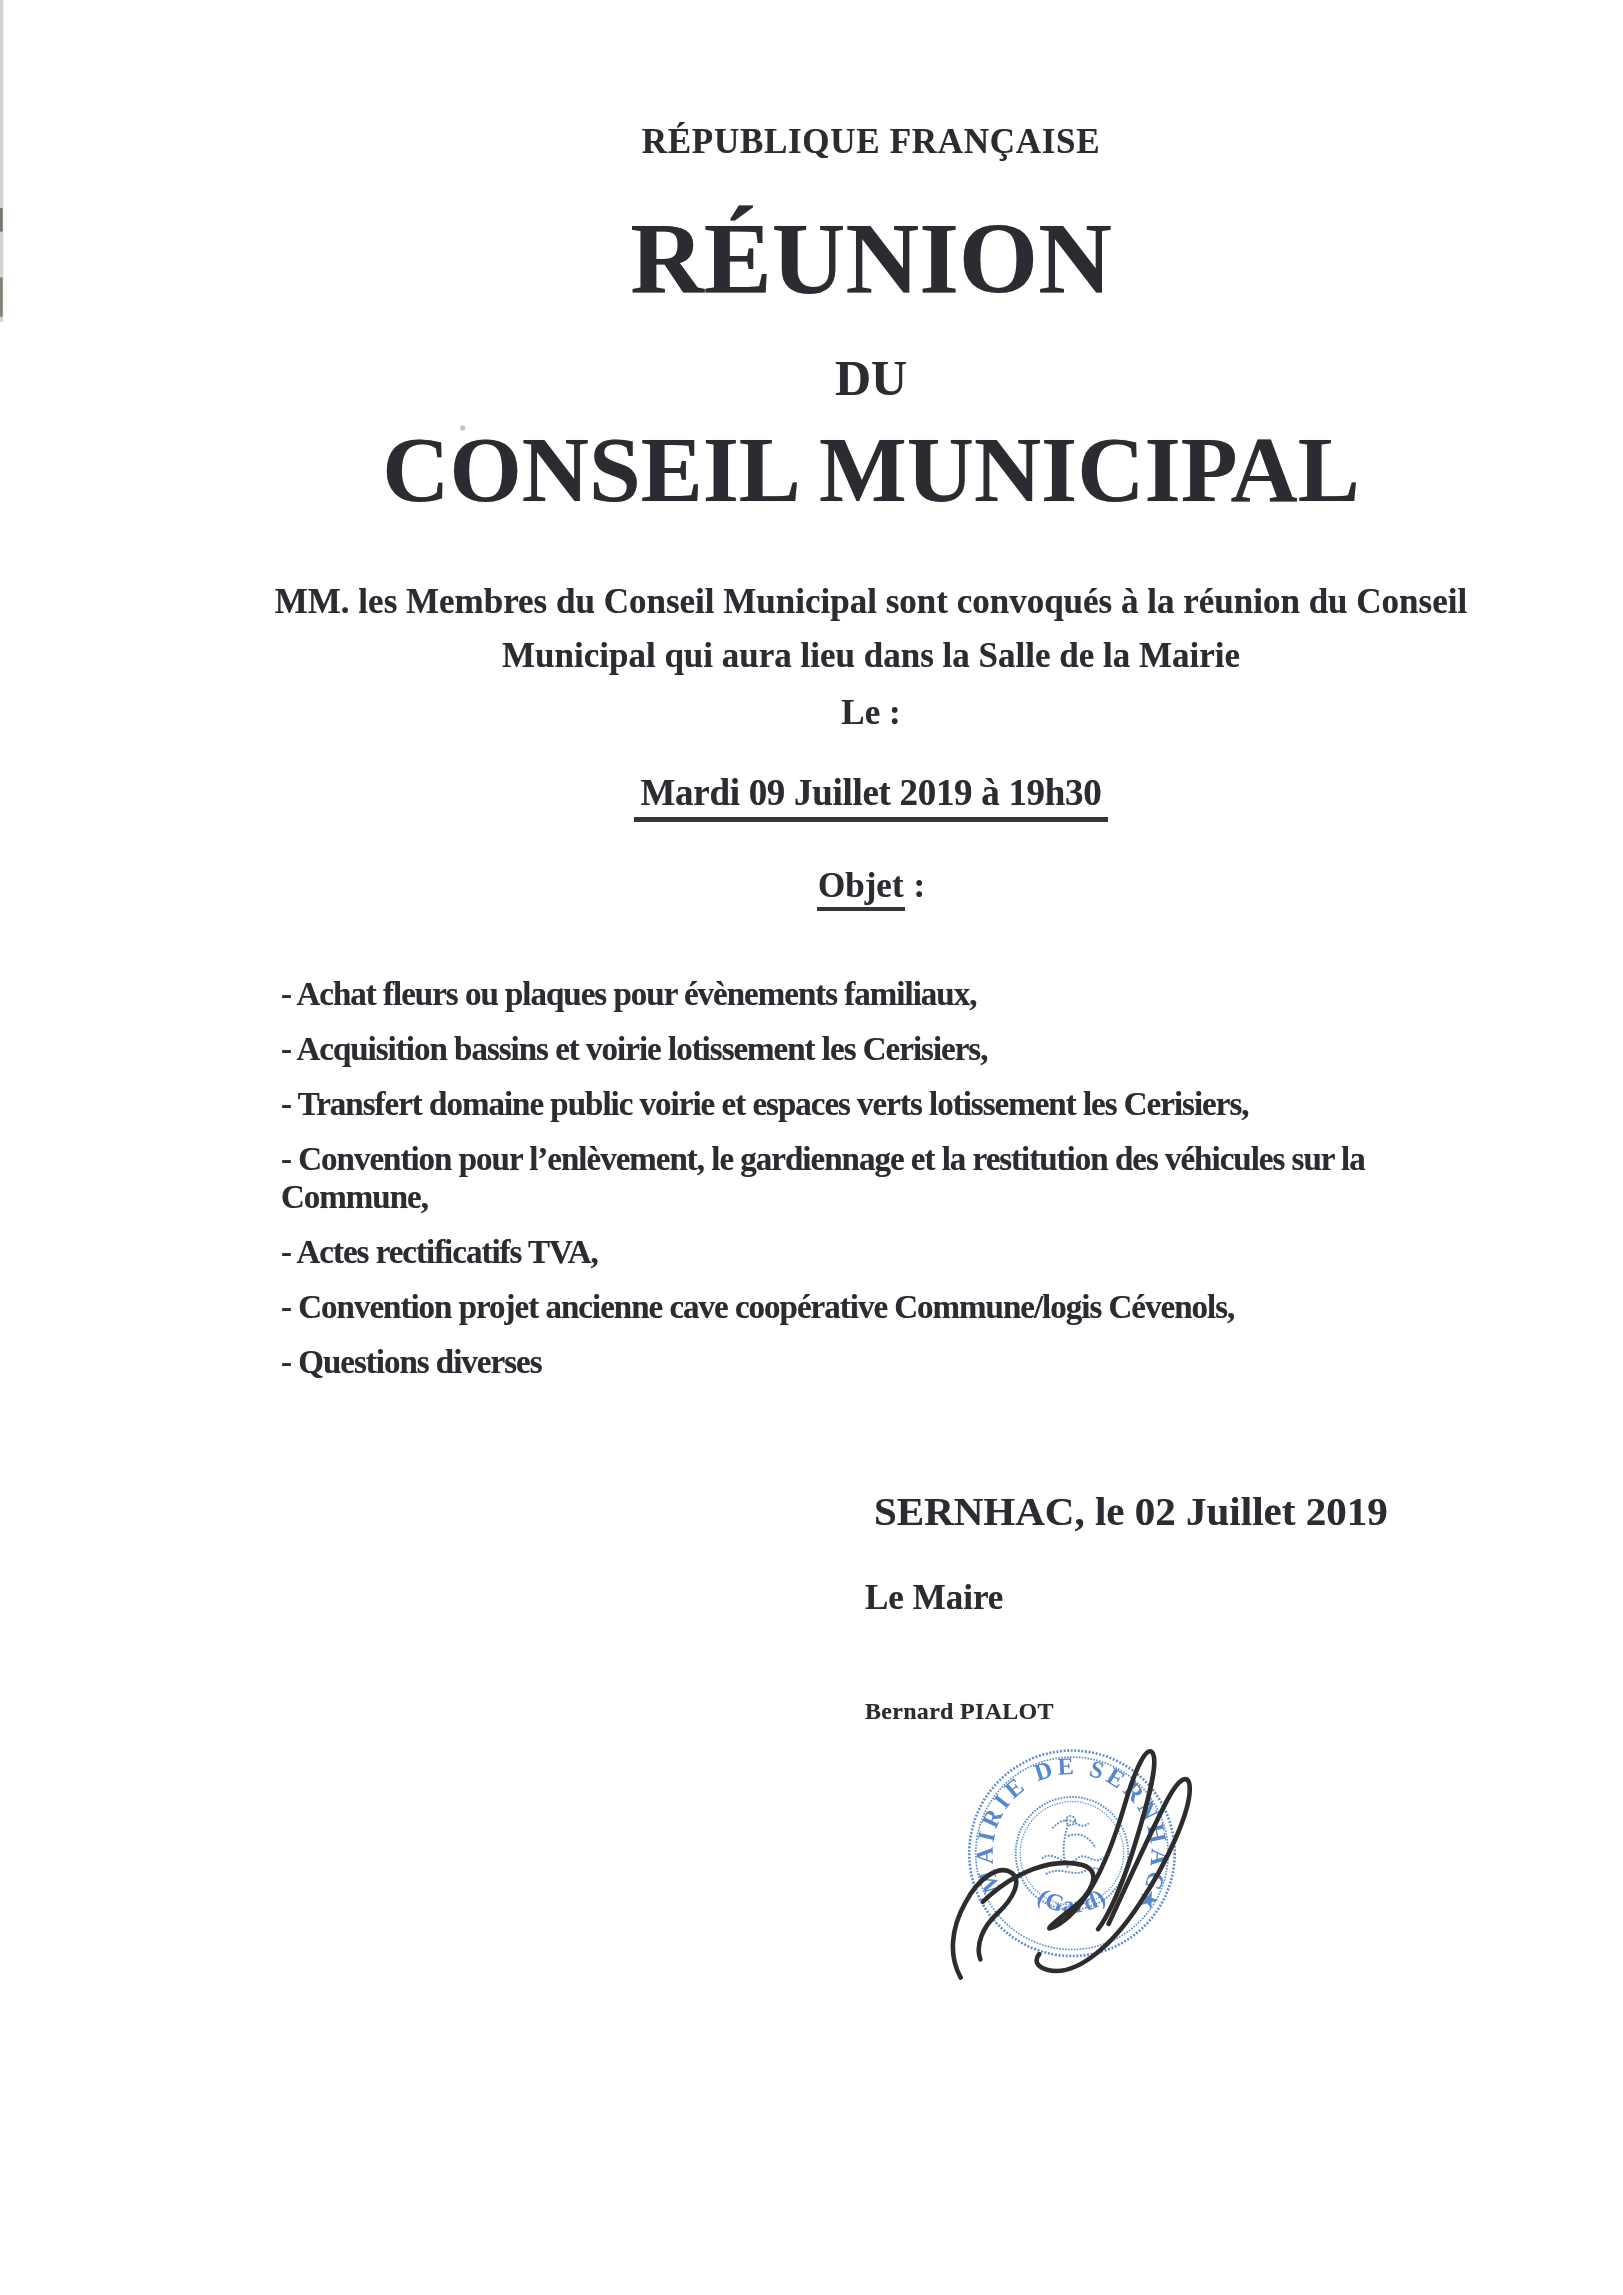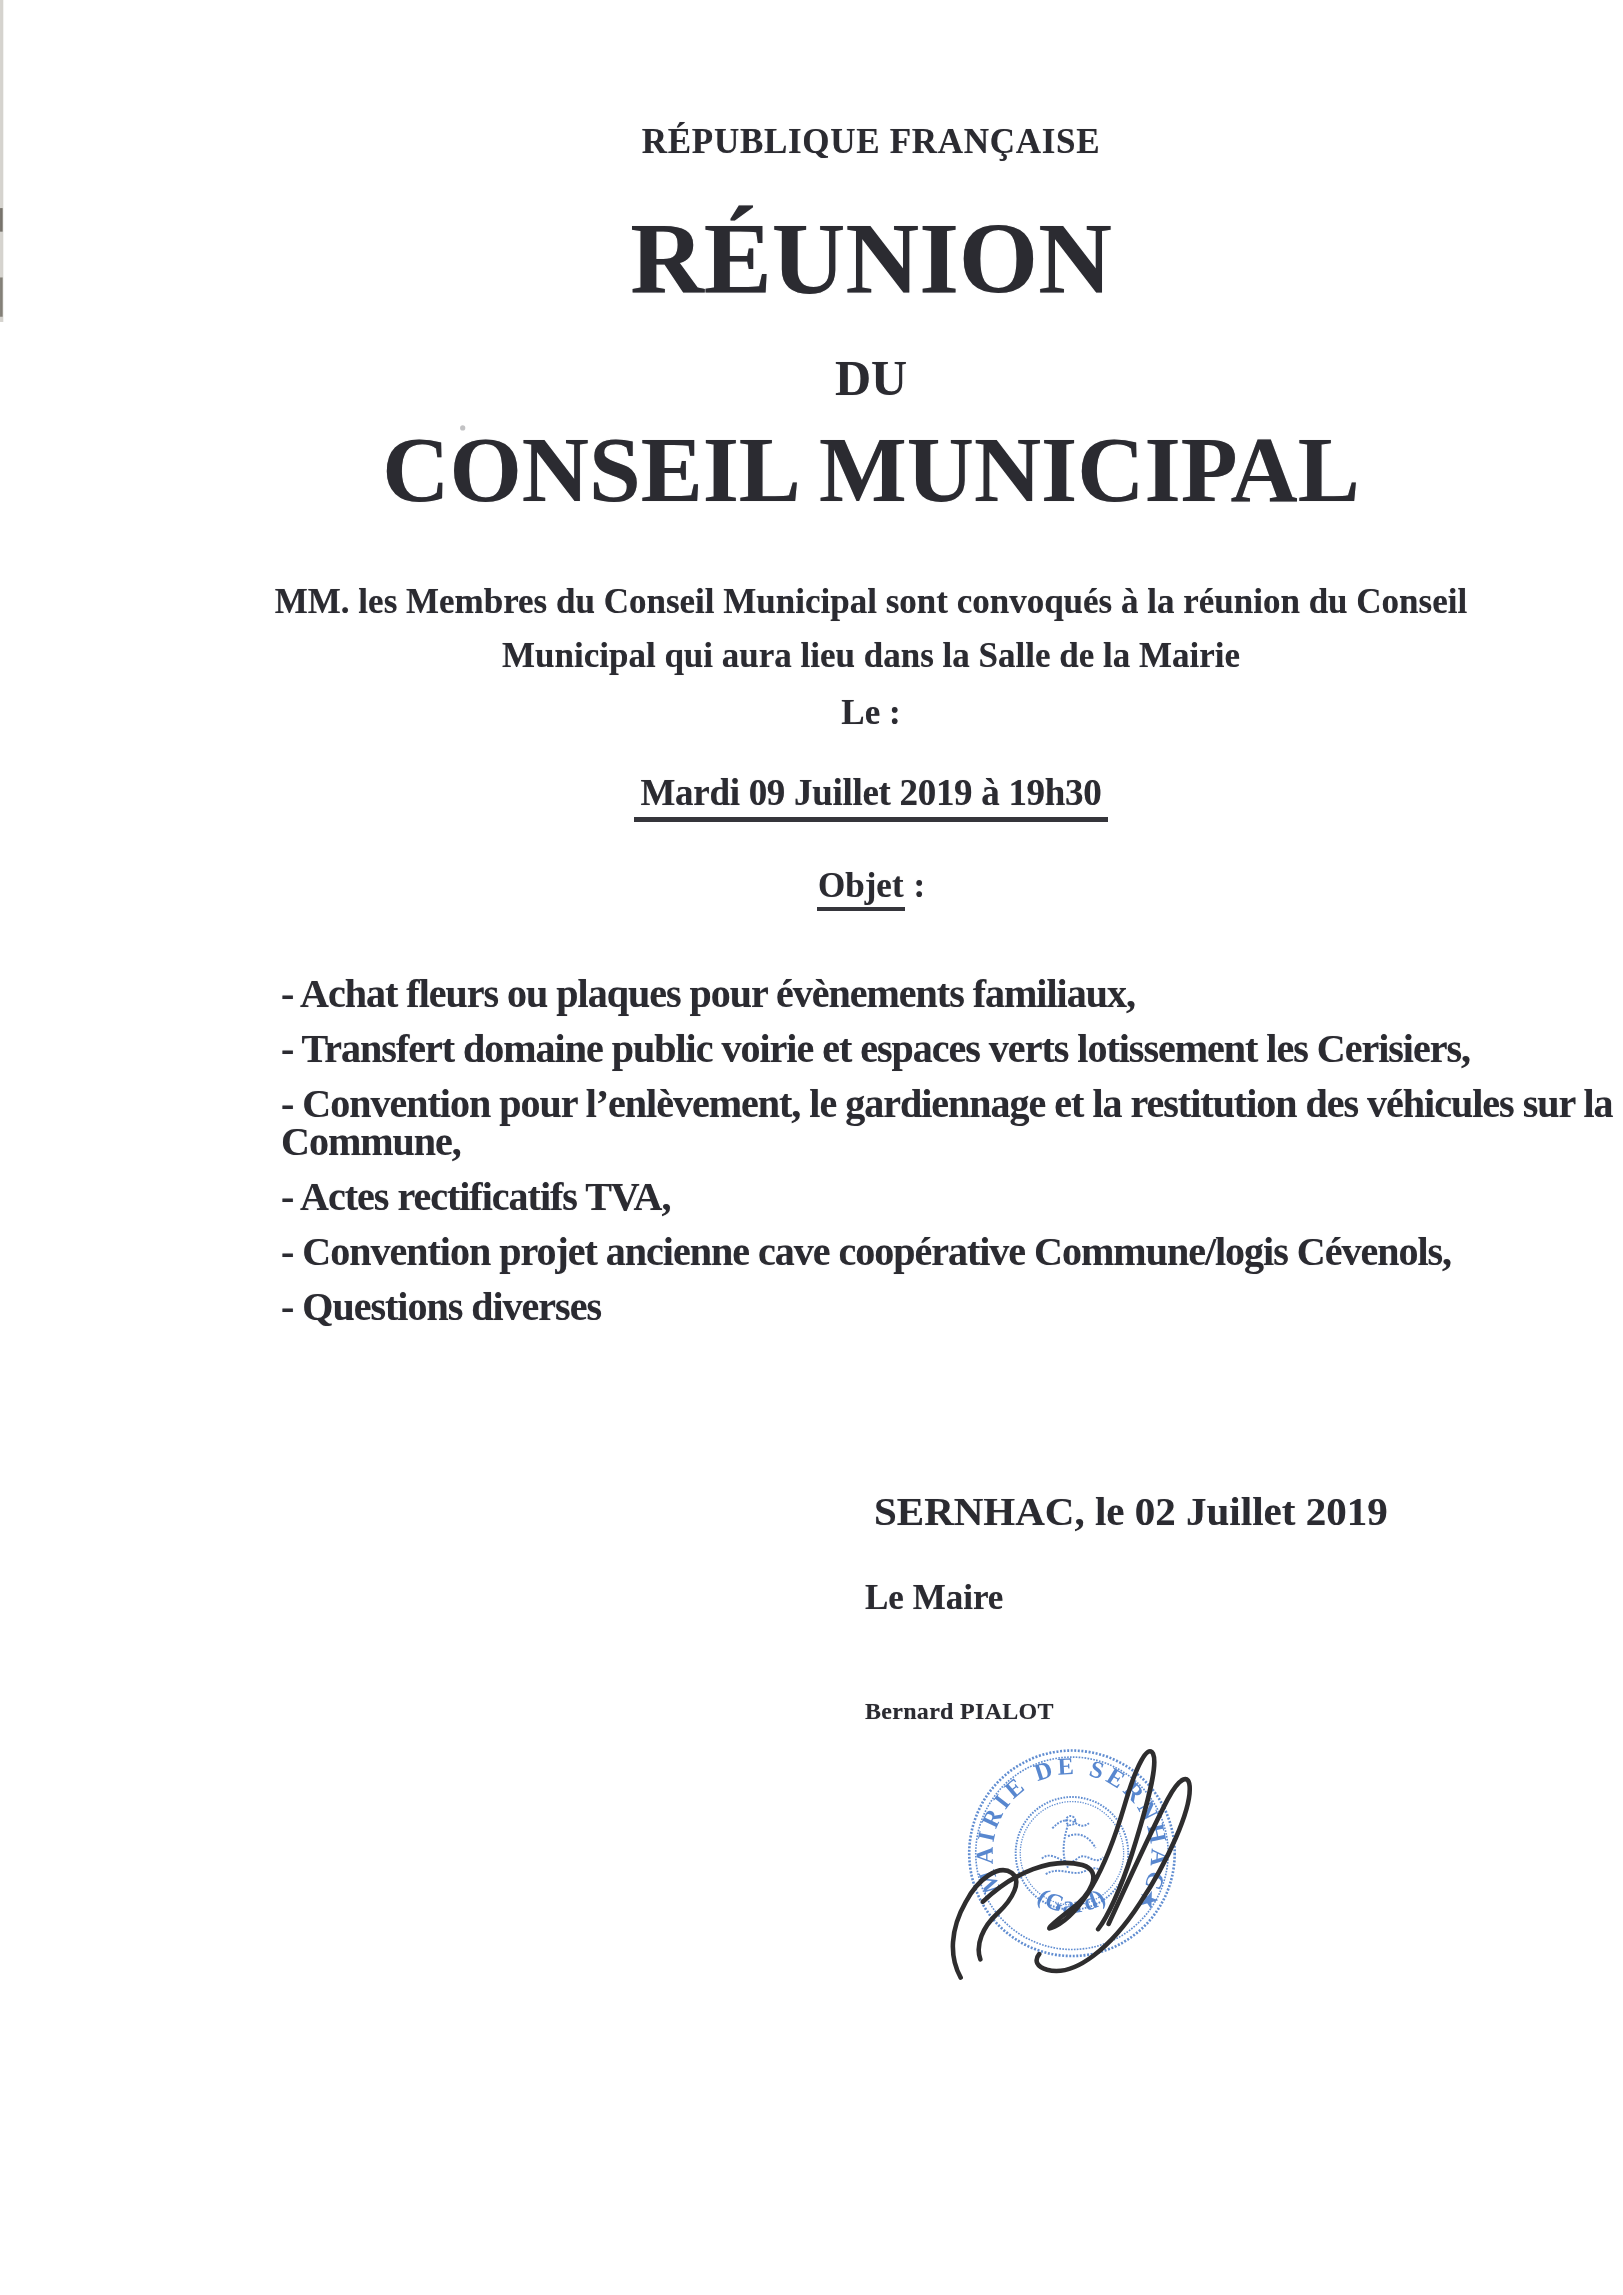--- a/index.html
+++ b/index.html
@@ -25,21 +25,21 @@
   .intro1 { top:584px;  font-size:35px; }
   .intro2 { top:638px;  font-size:35px; }
   .intro3 { top:695px; font-size:35px; }
 
   .mardi  { top:774px; font-size:37px; letter-spacing:-0.3px; }
   .u-thick { display:inline-block; border-bottom:5.9px solid #35353b; padding:0 6.5px 5.9px 6.5px; }
 
   .objet  { top:868px; font-size:35px; }
   .u-med  { display:inline-block; border-bottom:4.6px solid #35353b; padding:0 1.3px 3.9px 1.3px; }
 
-  .agenda { left:281px; top:975px; width:1335px; font-size:40px; letter-spacing:-1px; }
+  .agenda { left:281px; top:975px; width:1335px; font-size:33px; letter-spacing:-1px; }
   .agenda p { margin:0 0 17px 0; line-height:38px; white-space:pre-line; }
 
   .sernhac { left:874px; top:1491px; font-size:41px; }
   .lemaire { left:865px; top:1580px; font-size:35px; }
   .bernard { left:865px; top:1699px; font-size:24px; letter-spacing:0.3px; }
 
   .overlay { position:absolute; left:0; top:0; width:1623px; height:2295px; pointer-events:none; }
 
   .ring   { fill:none; stroke:#4a7dcb; opacity:.88; }
   .stamp-arc  { font-family:"Liberation Serif",serif; font-weight:bold; font-size:37px;
@@ -70,20 +70,21 @@
   <div class="abs ccol ink mardi">
     <span class="u-thick">Mardi 09 Juillet 2019 à 19h30</span>
   </div>
 
   <div class="abs ccol ink objet">
     <span class="u-med">Objet</span><span> :</span>
   </div>
 
   <div class="abs agenda ink">
     <p>- Achat fleurs ou plaques pour évènements familiaux,</p>
+    <p>- Acquisition bassins et voirie lotissement les Cerisiers,</p>
     <p>- Transfert domaine public voirie et espaces verts lotissement les Cerisiers,</p>
     <p>- Convention pour l’enlèvement, le gardiennage et la restitution des véhicules sur la
 Commune,</p>
     <p>- Actes rectificatifs TVA,</p>
     <p>- Convention projet ancienne cave coopérative Commune/logis Cévenols,</p>
     <p>- Questions diverses</p>
   </div>
 
   <div class="abs ink sernhac">SERNHAC, le 02 Juillet 2019</div>
   <div class="abs ink lemaire">Le Maire</div>

